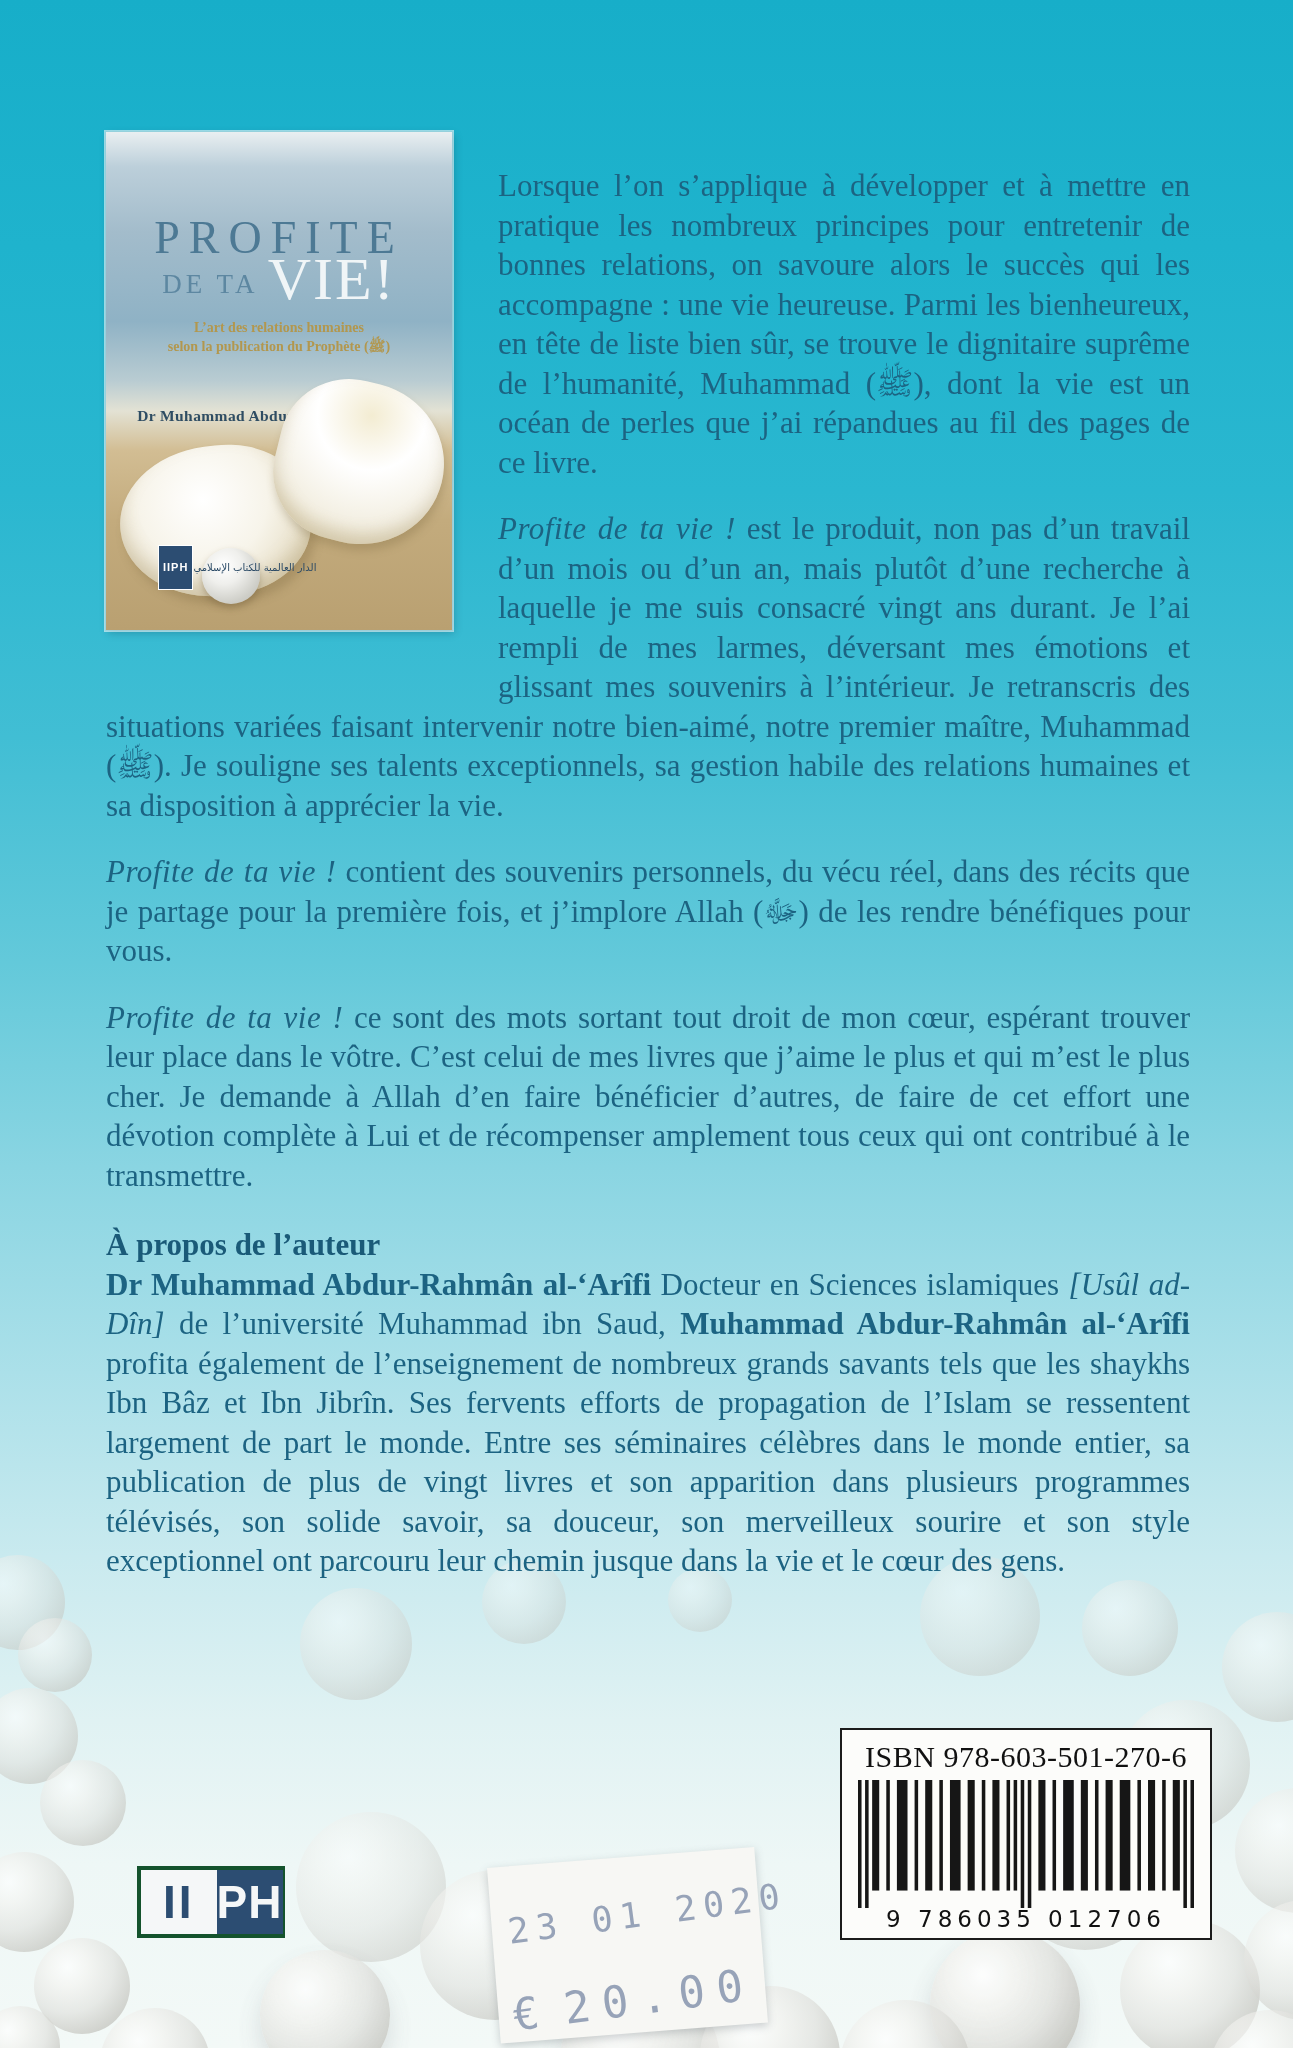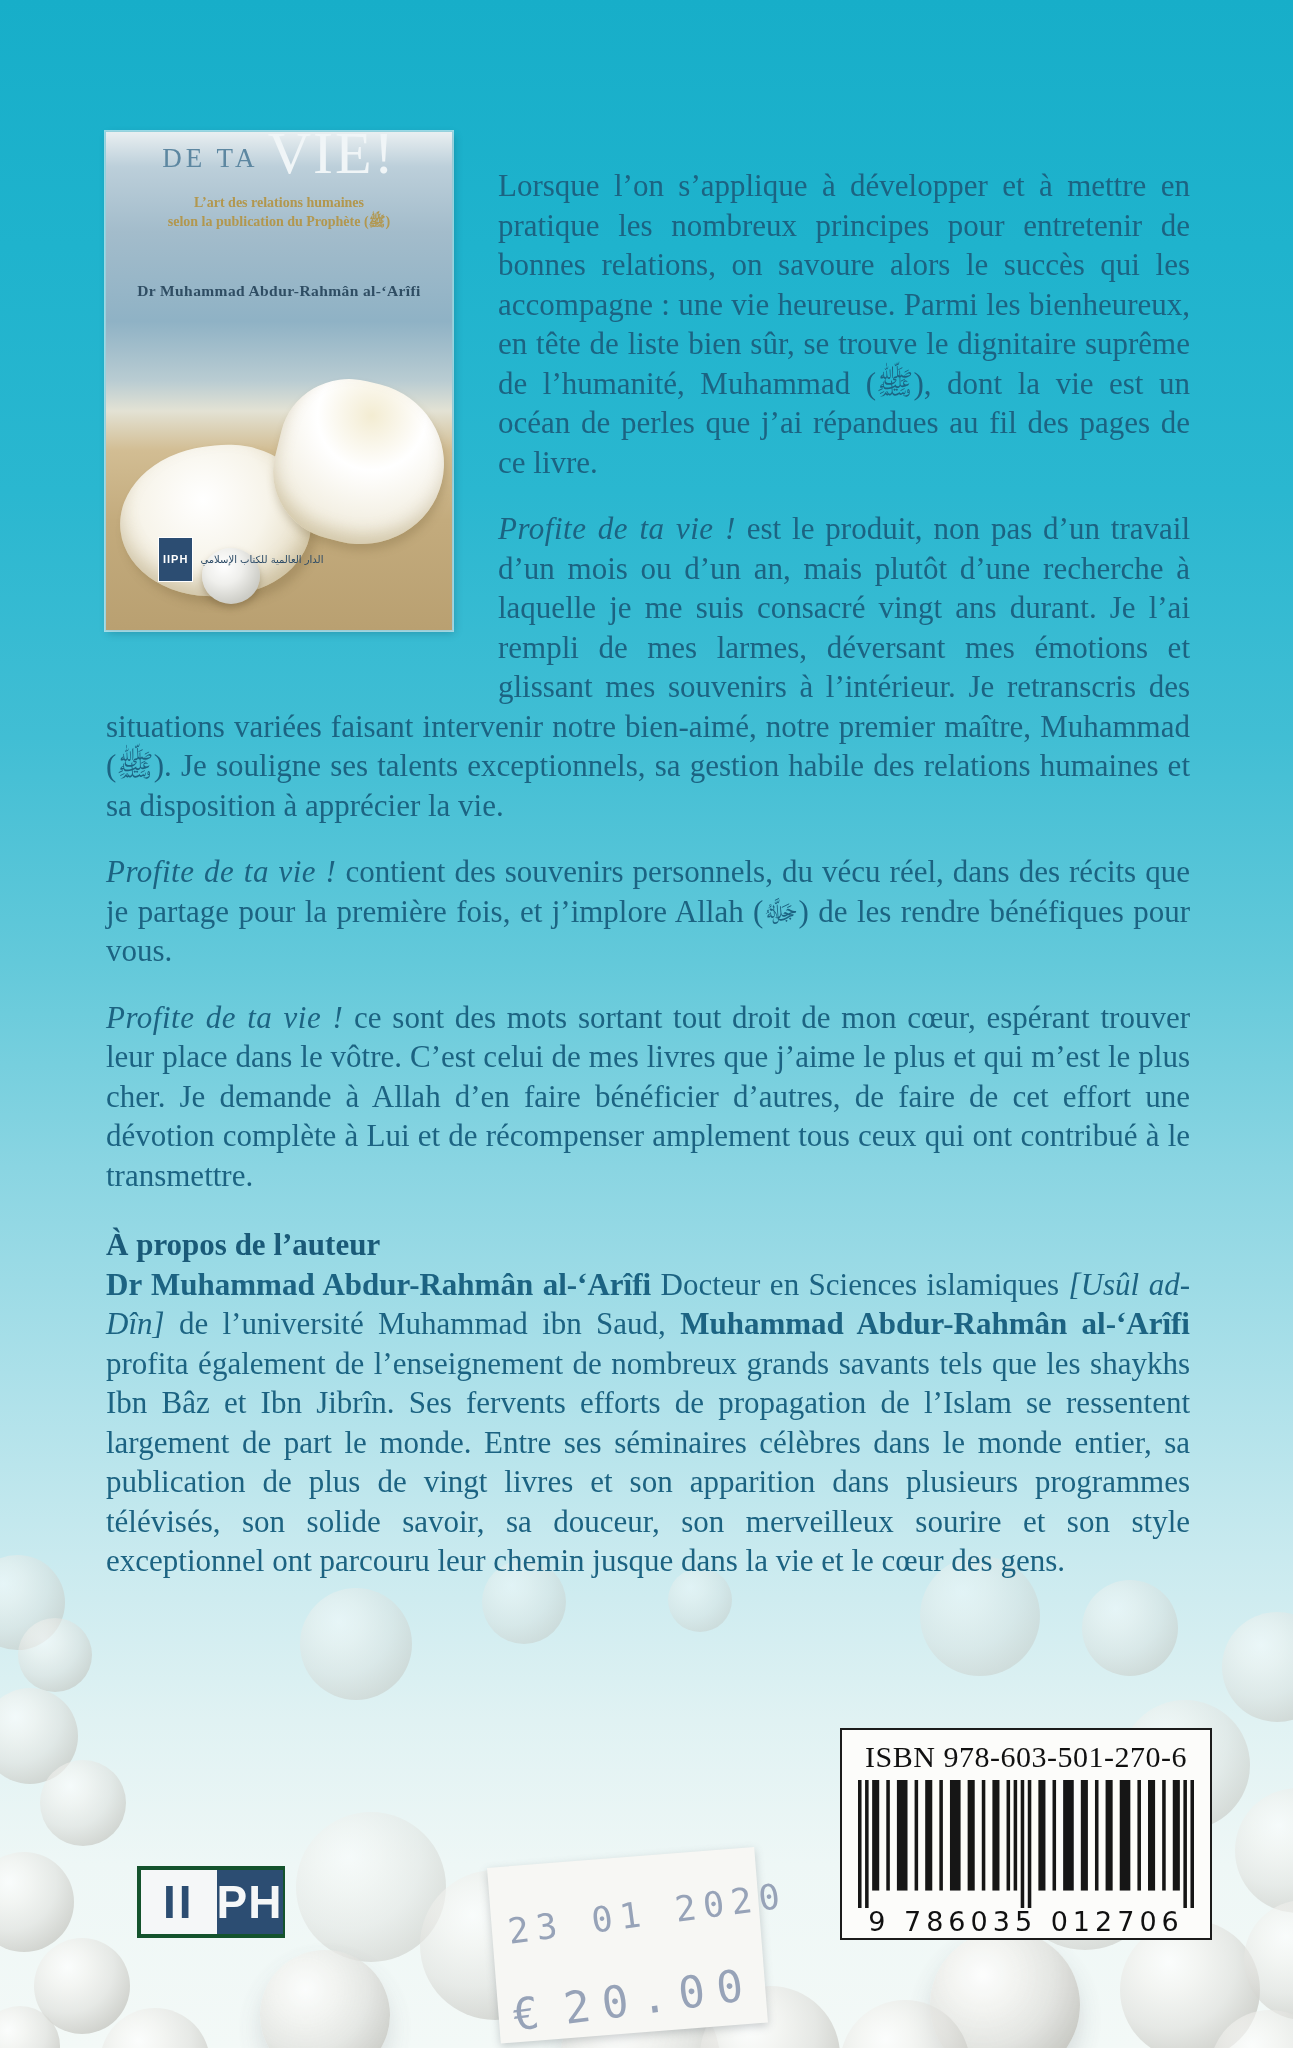--- a/index.html
+++ b/index.html
@@ -32,42 +32,42 @@
   .shell{position:absolute;background:radial-gradient(circle at 45% 35%, #ffffff 0%, #f7f4ea 45%, #e8e0c9 75%, #d8cba6 100%);}
   .shell1{left:14px;bottom:34px;width:190px;height:150px;border-radius:52% 48% 46% 54%;transform:rotate(-7deg);
     box-shadow:inset 0 -12px 18px rgba(160,140,95,.35), 4px 8px 10px rgba(120,100,60,.3);}
   .shell2{right:8px;bottom:86px;width:168px;height:162px;border-radius:46% 54% 55% 45%;transform:rotate(14deg);
     background:radial-gradient(circle at 50% 20%, #f3ecd2 0%, #ffffff 35%, #f3efe2 70%, #e2d7b4 100%);
     box-shadow:inset 0 -10px 16px rgba(160,140,95,.3), 3px 6px 9px rgba(120,100,60,.28);}
   .rock{position:absolute;left:176px;bottom:168px;width:26px;height:42px;background:#4a4a48;border-radius:40% 60% 50% 50%;transform:rotate(12deg);}
   .cover-pearl{position:absolute;left:96px;bottom:26px;width:58px;height:56px;border-radius:50%;
     background:radial-gradient(circle at 38% 32%, #ffffff 0%, #efefec 35%, #cfcfc9 70%, #b8b8b1 100%);
     box-shadow:0 4px 7px rgba(110,90,55,.4);}
-  .cover-pub{position:absolute;left:34px;bottom:48px;display:flex;align-items:center;gap:7px;padding-left:18px;}
+  .cover-pub{position:absolute;left:34px;bottom:40px;display:flex;align-items:center;padding-left:18px;}
   .cover-pub-box{background:#2c4d72;color:#fff;font-family:"Liberation Sans",sans-serif;
     font-weight:bold;font-size:11px;padding:2px 4px;letter-spacing:1px;border:1px solid #fff;}
   .cover-pub-ar{font-family:"DejaVu Sans",sans-serif;font-size:10px;color:#2b4a66;direction:rtl;}
   p{margin:0;}
   .p1{padding-top:166px;margin-left:40px;}
   .p2{margin-top:27px;}
   .p3{margin-top:27px;}
   .p4{margin-top:27px;}
   .lead{font-style:italic;letter-spacing:.5px;}
   .about{margin-top:30px;}
   .about-h{font-weight:bold;color:#1a5a78;}
   .b{font-weight:bold;}
   .i{font-style:italic;}
   
   .isbn-box{position:absolute;left:840px;top:1728px;width:372px;height:212px;z-index:3;
     background:#fcfcfa;border:2px solid #1c1c1c;box-sizing:border-box;
     padding:10px 16px 6px;text-align:center;}
   .isbn-label{font-size:30px;color:#111;letter-spacing:.5px;white-space:nowrap;}
   .barcode{margin:6px auto 0;width:336px;}
   .barcode svg{display:block;width:336px;height:128px;}
-  .isbn-digits{font-family:"DejaVu Sans",sans-serif;font-size:27px;color:#111;
+  .isbn-digits{font-family:"DejaVu Sans",sans-serif;font-size:23px;color:#111;
     letter-spacing:5px;margin-top:-2px;white-space:nowrap;}
   
   .iiph{position:absolute;left:137px;top:1866px;width:148px;height:72px;z-index:3;
     display:flex;border:4px solid #14532d;box-sizing:border-box;
     font-family:"Liberation Sans",sans-serif;font-weight:bold;}
   .iiph-left{flex:0 0 54%;background:#f5f7f8;color:#2c4d72;display:flex;align-items:center;justify-content:center;
     font-size:46px;letter-spacing:3px;}
   .iiph-right{flex:1;background:#2c4d72;color:#f5f7f8;display:flex;align-items:center;justify-content:center;
     font-size:46px;letter-spacing:1px;}
   
@@ -109,20 +109,21 @@
   <i class="pearl bright" style="left:260px;top:1950px;width:130px;height:130px;opacity:.75"></i>
   <i class="pearl bright" style="left:560px;top:1980px;width:160px;height:160px;opacity:.8"></i>
   <i class="pearl" style="left:700px;top:1986px;width:140px;height:140px;opacity:.75"></i>
   <i class="pearl" style="left:840px;top:2000px;width:130px;height:130px;opacity:.7"></i>
   <i class="pearl" style="left:1210px;top:2010px;width:120px;height:120px;opacity:.65"></i>
 </div>
 
 <div class="content">
 
   <div class="cover">
+    <div class="cover-title1">PROFITE</div>
     <div class="cover-title2">
       <span>DE TA</span>
       <span class="big">VIE!</span>
     </div>
     <div class="cover-sub">
       <div>L’art des relations humaines</div>
       <div>selon la publication du Prophète (ﷺ)</div>
     </div>
     <div class="cover-author">Dr Muhammad Abdur-Rahmân al-‘Arîfi</div>
     <div class="cover-arabic">استمتع بحياتك</div>

